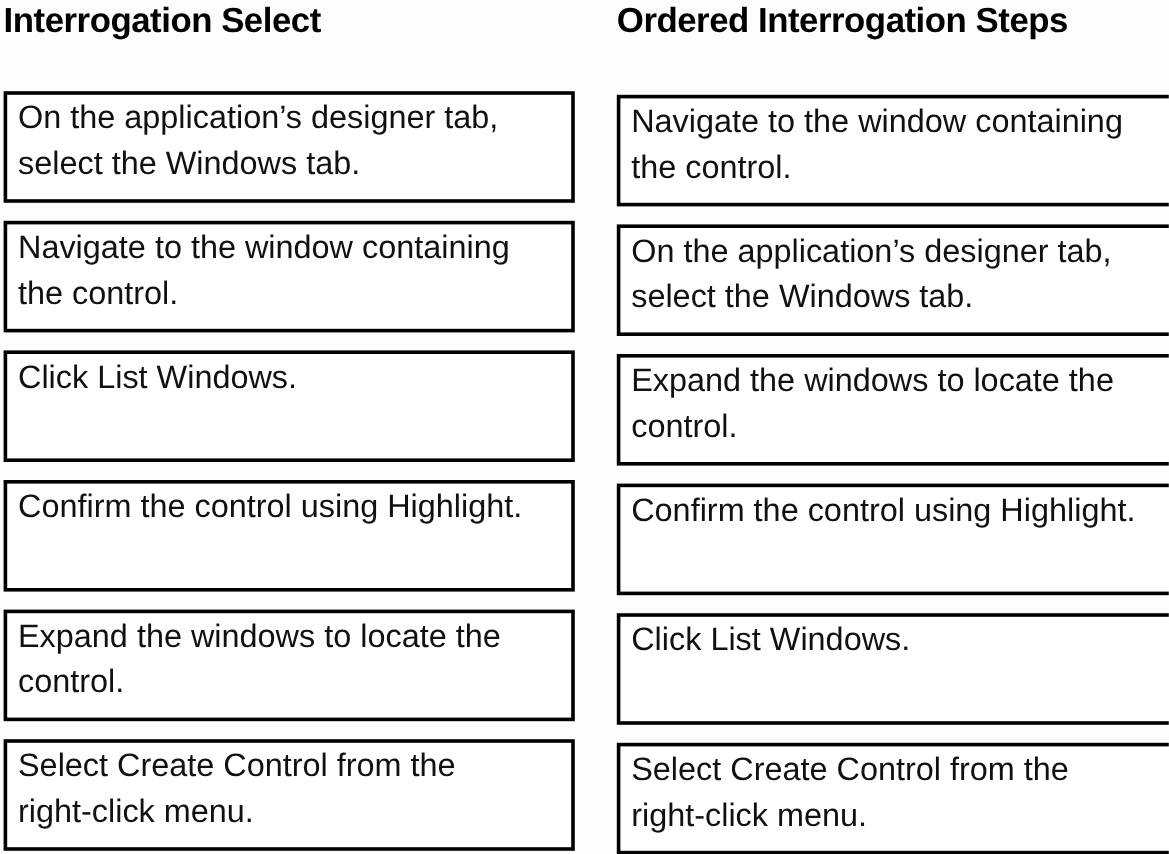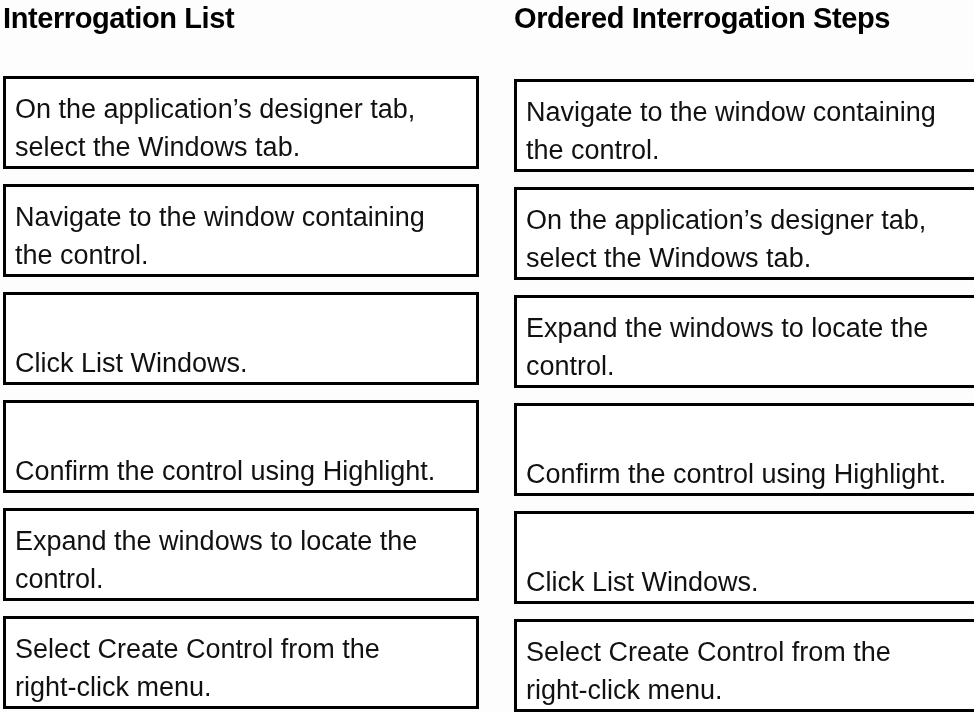--- a/index.html
+++ b/index.html
@@ -20,35 +20,35 @@
     margin:0;font-size:29px;line-height:32px;font-weight:700;
     letter-spacing:-0.4px;color:#000;
     font-family:"Liberation Sans", sans-serif;
   }
   .cards{display:flex;flex-direction:column;gap:15px;}
   .column-left  .cards{margin-top:42px;}
   .column-right .cards{margin-top:45px;}
   .card{
     box-sizing:border-box;height:93px;width:476px;
     border:3px solid var(--border);background:var(--card-bg);
-    display:flex;align-items:flex-end;
+    display:flex;align-items:flex-start;
     padding:0 4px 0 9px;
   }
   .card-text{
     margin:0;font-size:27px;line-height:38px;color:var(--text);
     font-family:"Liberation Sans", sans-serif;
   }
   .card-text .b{font-weight:400;}
 </style>
 </head>
 <body>
 
 <div class="canvas">
   <section class="column column-left">
-    <h1 class="col-title">Interrogation List</h1>
+    <h1 class="col-title">Interrogation Select</h1>
     <div class="cards">
         <div class="card">
           <p class="card-text"><span>On the application’s designer tab,</span><br><span>select the </span><span class="b">Windows</span><span> tab.</span></p>
         </div>
         <div class="card">
           <p class="card-text"><span>Navigate to the window containing</span><br><span>the control.</span></p>
         </div>
         <div class="card">
           <p class="card-text"><span>Click </span><span class="b">List Windows</span><span>.</span></p>
         </div>

